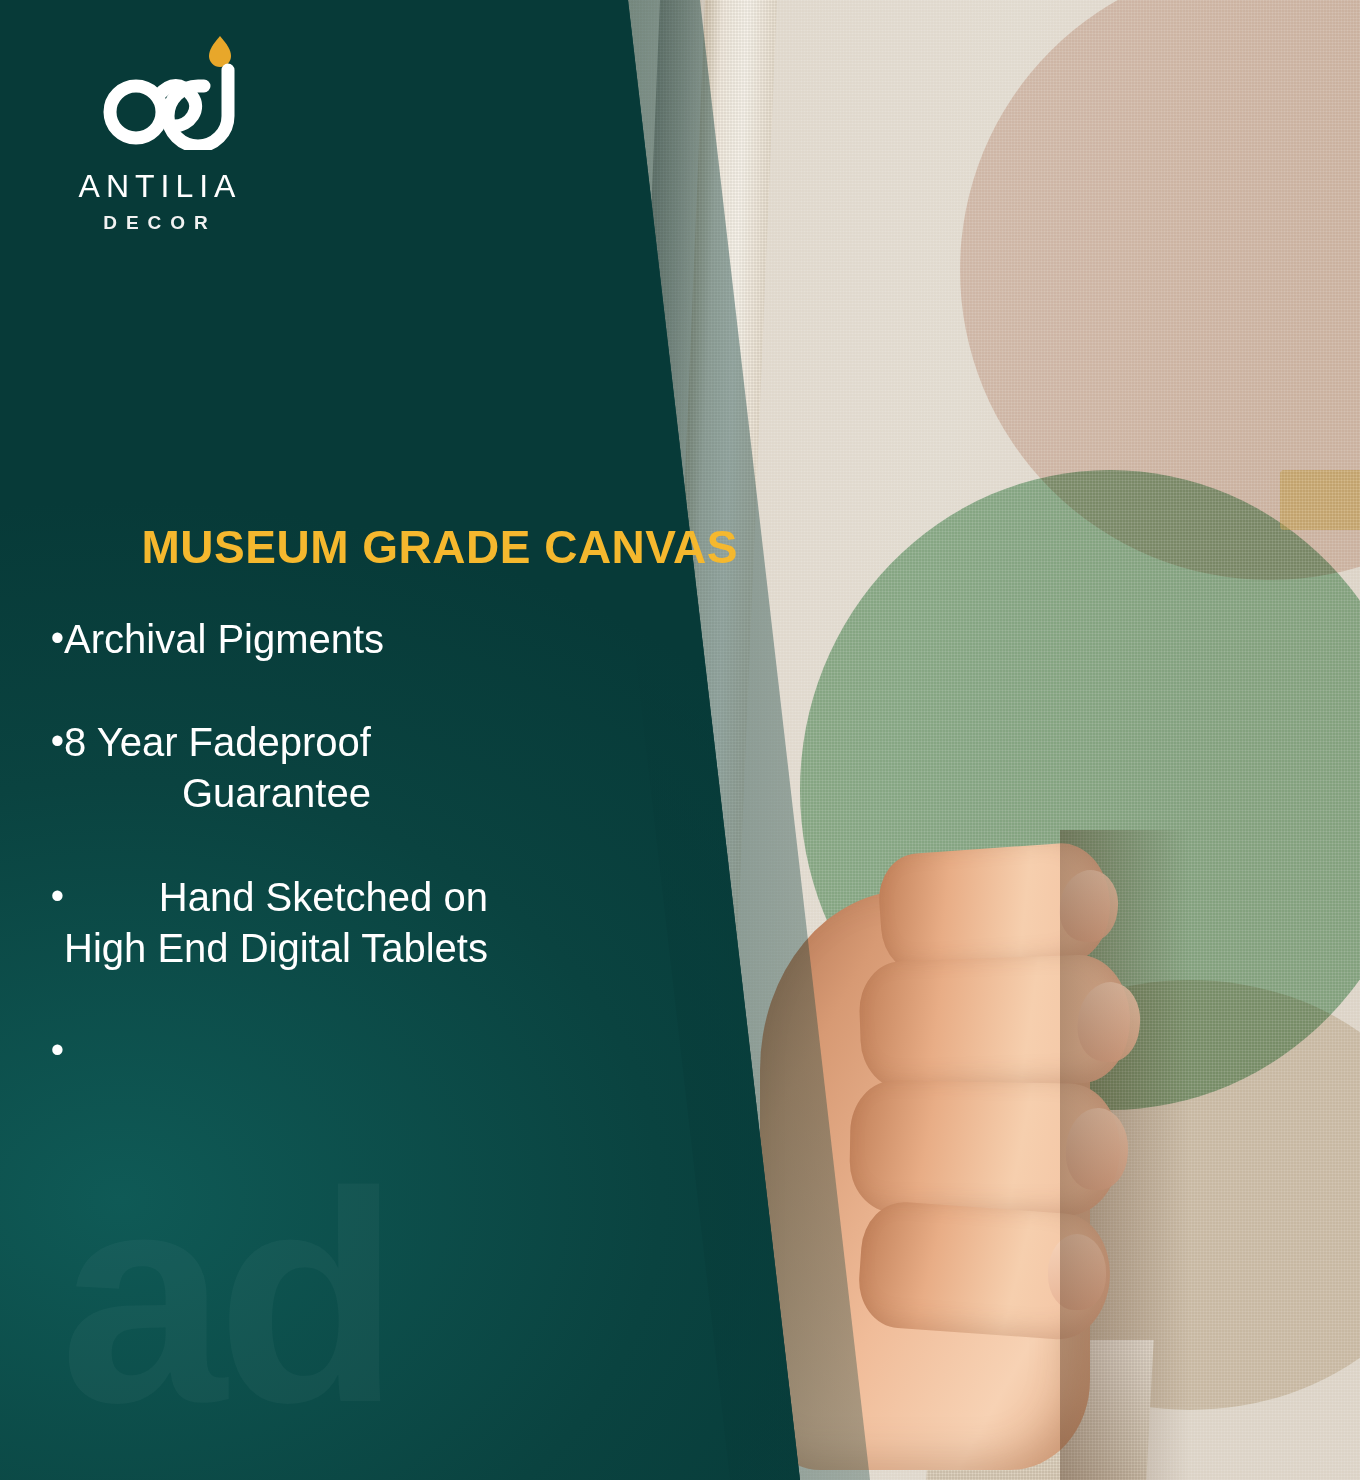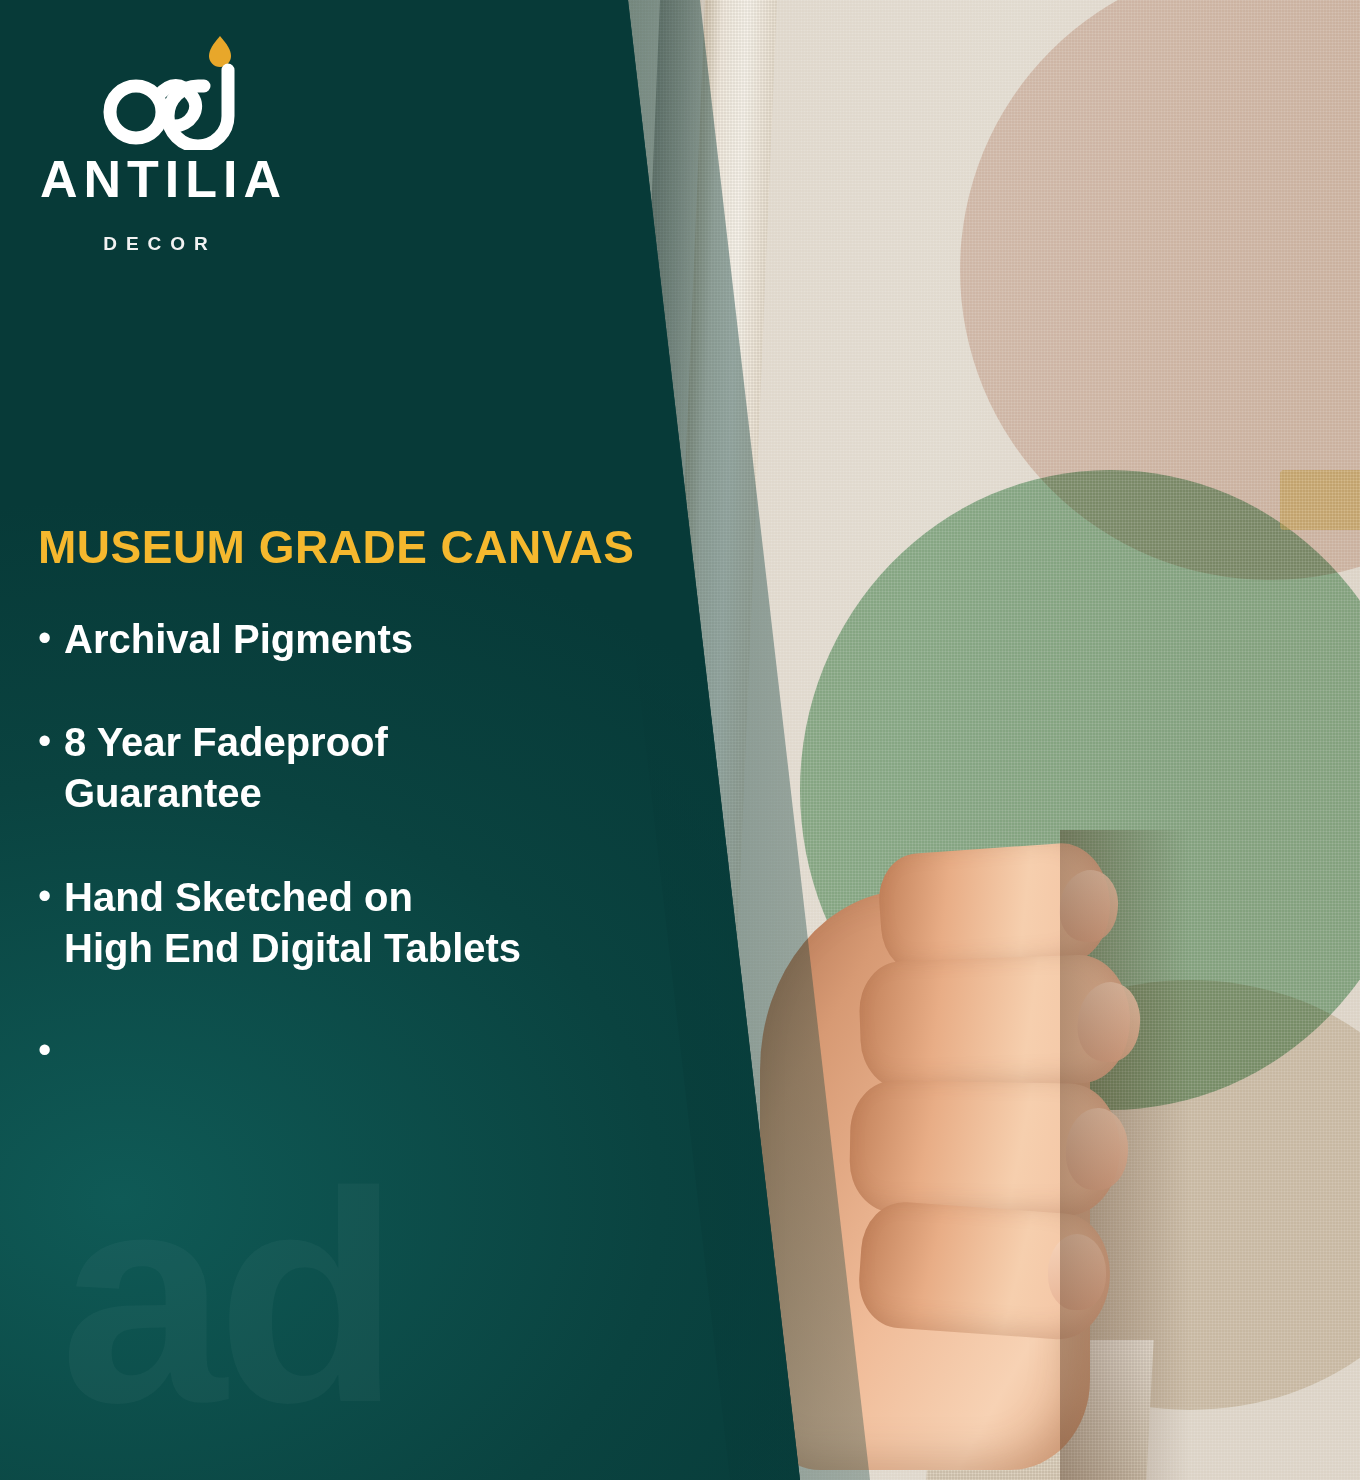--- a/index.html
+++ b/index.html
@@ -200,40 +200,41 @@
     color: #ffffff;
     text-align: center;
   }
   .logo-mark {
     position: relative;
     height: 120px;
     width: 180px;
     margin: 0 auto;
   }
   .logo-word {
-    font-size: 52px;
-    font-weight: 700;
+    font-size: 32px;
+    font-weight: 400;
     letter-spacing: 6px;
     line-height: 1;
-    margin-top: 3px;
+    margin-top: 20px;
   }
   .logo-sub {
     font-size: 19px;
     font-weight: 600;
     letter-spacing: 9px;
-    margin-top: 28px;
+    margin-top: 10px;
     color: #f2f2f2;
   }
 
   
   .content {
     position: absolute;
     left: 38px;
     top: 520px;
     width: 700px;
+    text-align: right;
   }
   .headline {
     color: #f5b82e;
     font-size: 46px;
     font-weight: 700;
     letter-spacing: 0.5px;
     margin: 0 0 40px 0;
   }
   .bullets {
     list-style: none;
@@ -250,21 +251,20 @@
     font-weight: 400;
   }
   .bullets li .dot {
     flex: 0 0 auto;
     width: 26px;
     font-size: 38px;
     line-height: 1.28;
   }
   .bullets li .txt {
     white-space: pre-line;
-    font-weight: bold;
   }
 </style>
 </head>
 <body>
 
 <div class="poster">
 
   <div class="photo">
     <div class="canvas-base"></div>
     <div class="shape shape-blush"></div>

